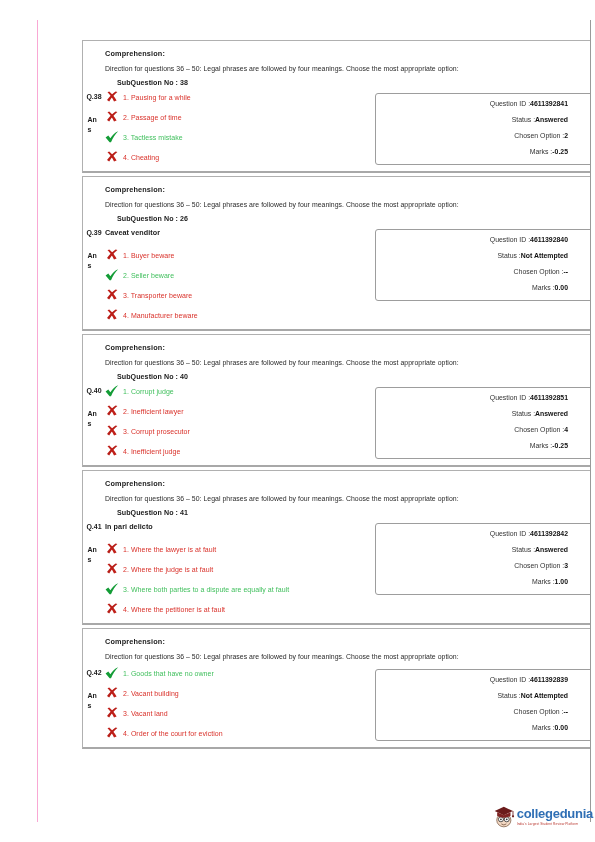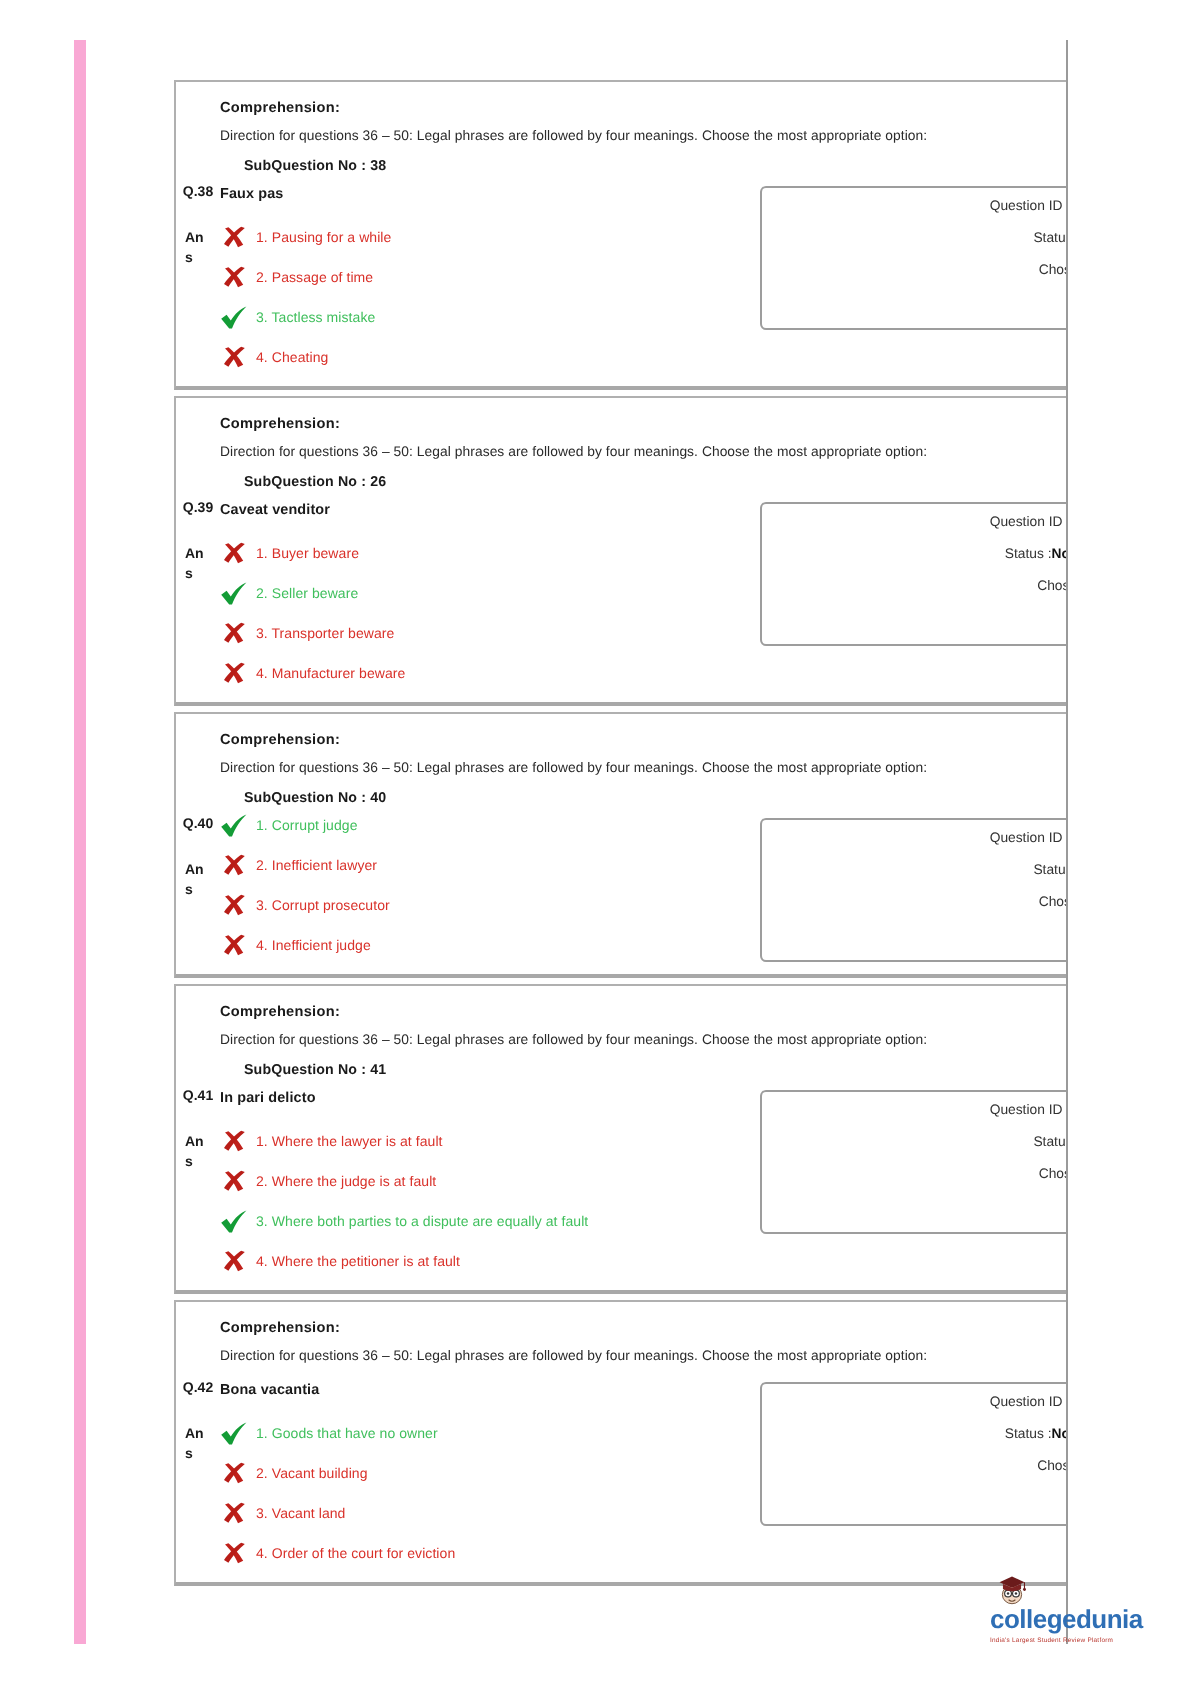--- a/index.html
+++ b/index.html
@@ -9,22 +9,22 @@
     background:#ffffff;
     font-family:"Liberation Sans", sans-serif;
     color:#000;
     overflow:hidden;
     position:relative;
   }
   
   #page-frame{
     position:absolute;
     left:37px; top:20px;
-    width:497px; height:802px;
-    border-left:6px solid #f9a8d4;
+    width:554px; height:802px;
+    border-left:1px solid #f9a8d4;
     border-right:1px solid #9a9a9a;
     box-sizing:border-box;
     overflow:hidden;
   }
   #inner-col{
     position:absolute;
     left:44px; top:20px;
     width:512px;
     box-sizing:border-box;
   }
@@ -139,23 +139,23 @@
     line-height:1.0;
     margin-bottom:9px;
     white-space:nowrap;
   }
   .idrow:last-child{margin-bottom:0;}
   .idrow .k{ color:#333; }
   .idrow .v{ font-weight:bold; color:#111; }
   
   #logo{
     position:absolute;
-    right:2px; bottom:20px;
+    right:2px; bottom:8px;
     width:100px;height:36px;
-    display:flex;flex-direction:column;
+    display:flex;align-items:center;
   }
   .logo-text{
     font-size:13px;
     font-weight:bold;
     color:#2f6fb5;
     letter-spacing:-.02em;
     line-height:1;
   }
   .logo-sub{
     font-size:3.2px;
@@ -175,21 +175,20 @@
           <div class="comp-title">Comprehension:</div>
           <div class="comp-direction">Direction for questions 36 – 50: Legal phrases are followed by four meanings. Choose the most appropriate option:</div>
           <div class="subq"><span>SubQuestion No :</span> <span>38</span></div>
         </div>
         <div class="q-body">
           <div class="qno-col">
             <div class="qno">Q.38</div>
             <div class="ans-label">Ans</div>
           </div>
           <div class="content-col">
-            <div class="q-text">Faux pas</div>
             <div>
               <div class="opt-row opt-wrong">
                 <span class="mark">
                   <svg width="13" height="12" viewBox="0 0 13 12">
                     <path d="M1.5 1.2 C3.5 3 6.5 6.8 8 10.6 L10.6 9.4 C8.6 5.8 5.5 2.4 3.2 0.6 Z" fill="#c0201a"></path>
                     <path d="M11.4 1.0 C9 3 5.5 6.6 3.2 10.4 L1.0 9.0 C3.4 5.4 7.2 2.0 9.6 0.4 Z" fill="#b81d17"></path>
                   </svg>
                 </span>
                 <span class="opt-text">1. Pausing for a while</span>
               </div>
@@ -417,21 +416,20 @@
         <div class="comp-wrap">
           <div class="comp-title">Comprehension:</div>
           <div class="comp-direction">Direction for questions 36 – 50: Legal phrases are followed by four meanings. Choose the most appropriate option:</div>
         </div>
         <div class="q-body">
           <div class="qno-col">
             <div class="qno">Q.42</div>
             <div class="ans-label">Ans</div>
           </div>
           <div class="content-col">
-            <div class="q-text">Bona vacantia</div>
             <div>
               <div class="opt-row opt-right">
                 <span class="mark">
                   <svg width="14" height="12" viewBox="0 0 14 12">
                     <path d="M0.6 6.4 L3.3 4.4 L5.4 7.2 C7.4 4 10.2 1.3 13.2 0.2 C10.4 2.9 7.6 6.9 6.0 11.3 L4.6 11.3 Z" fill="#139c36"></path>
                   </svg>
                 </span>
                 <span class="opt-text">1. Goods that have no owner</span>
               </div>
               <div class="opt-row opt-wrong">

